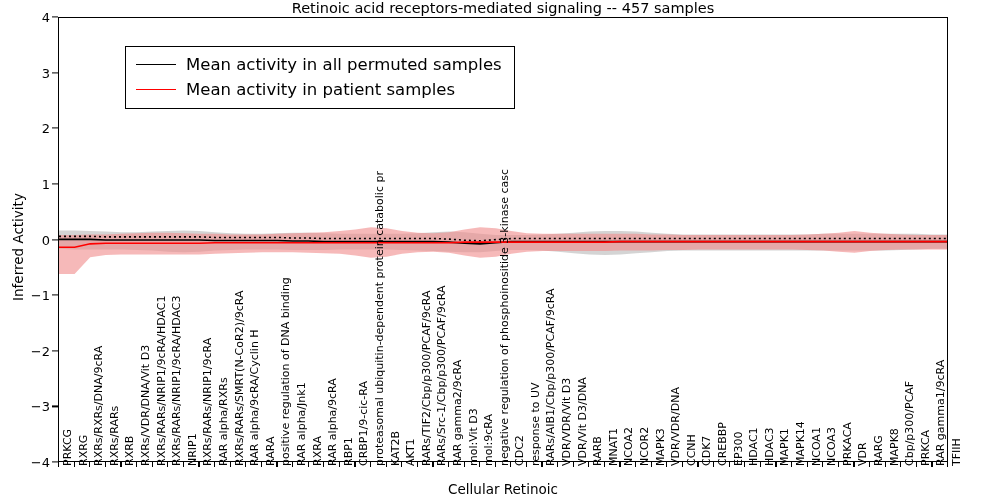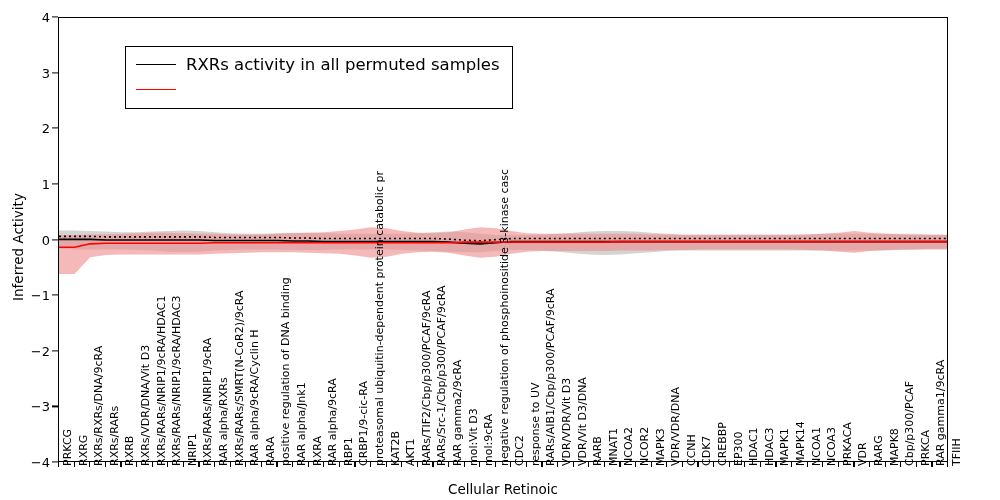--- a/index.html
+++ b/index.html
@@ -44,20 +44,21 @@
   .legend-row{display:flex;align-items:center;height:25px;}
   .legend-line{width:40px;height:0;border-top-width:1.6px;border-top-style:solid;
     margin-right:10px;flex:0 0 40px;}
   .legend-text{font-size:16.5px;white-space:nowrap;}
 </style>
 </head>
 <body>
 
 <div id="figure">
 
+  <div id="chart-title">Retinoic acid receptors-mediated signaling -- 457 samples</div>
 
   <div id="y-axis">
     <div id="ylabel">Inferred Activity</div>
   <div class="ytick" style="top: 445px;">−4</div>
       <div class="ytickmark" style="top: 445px;"></div>
       <div class="ytick" style="top: 389.375px;">−3</div>
       <div class="ytickmark" style="top: 389.375px;"></div>
       <div class="ytick" style="top: 333.75px;">−2</div>
       <div class="ytickmark" style="top: 333.75px;"></div>
       <div class="ytick" style="top: 278.125px;">−1</div>
@@ -89,24 +90,25 @@
         </g>
         <g>
           <path id="line-patient" fill="none" stroke="#ff0000" stroke-width="1.6" d="M0.00 229.18 L15.60 229.18 L31.19 225.84 L46.79 225.28 L62.39 225.28 L77.98 225.28 L93.58 225.28 L109.18 225.28 L124.77 225.28 L140.37 225.28 L155.96 224.72 L171.56 224.72 L187.16 224.72 L202.75 224.72 L218.35 224.72 L233.95 224.72 L249.54 224.72 L265.14 224.72 L280.74 224.72 L296.33 224.72 L311.93 224.72 L327.53 224.72 L343.12 224.72 L358.72 224.72 L374.32 224.72 L389.91 224.72 L405.51 224.17 L421.11 224.17 L436.70 224.17 L452.30 224.17 L467.89 224.17 L483.49 224.17 L499.09 224.17 L514.68 224.17 L530.28 224.17 L545.88 224.17 L561.47 223.61 L577.07 223.61 L592.67 223.61 L608.26 223.61 L623.86 223.61 L639.46 223.61 L655.05 223.61 L670.65 223.61 L686.25 223.61 L701.84 223.61 L717.44 223.61 L733.04 223.61 L748.63 223.61 L764.23 223.61 L779.82 223.61 L795.42 223.61 L811.02 223.61 L826.61 223.61 L842.21 223.61 L857.81 223.61 L873.40 223.61 L889.00 223.61"></path>
         </g>
       </svg>
     </div>
 
     <div id="legend">
       <div class="legend-row">
         <span class="legend-line" style="border-top-color:#000000"></span>
-        <span class="legend-text">RXRs activity in all permuted samples</span>
+        <span class="legend-text">Mean activity in all permuted samples</span>
       </div>
       <div class="legend-row">
         <span class="legend-line" style="border-top-color:#ff0000"></span>
+        <span class="legend-text">Mean activity in patient samples</span>
       </div>
     </div>
   </div>
 
   <div id="x-axis">
       <div class="xtickmark" style="left: 0px;"></div>
       <div class="xtick-wrap" style="left: 4px;">
         <div class="xtick">PRKCG</div>
       </div>
       <div class="xtickmark" style="left: 15.5965px;"></div>

